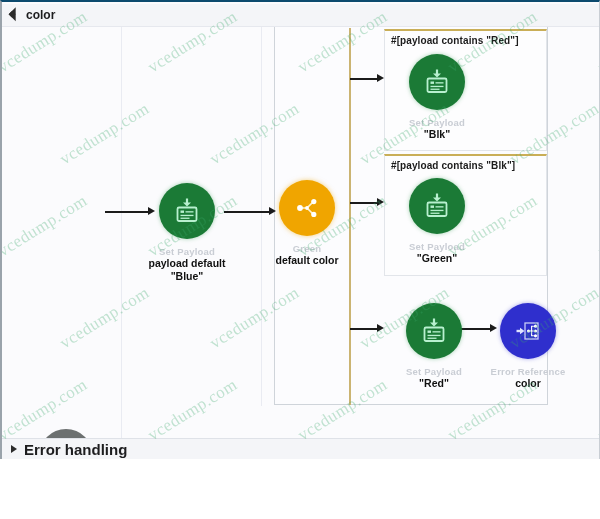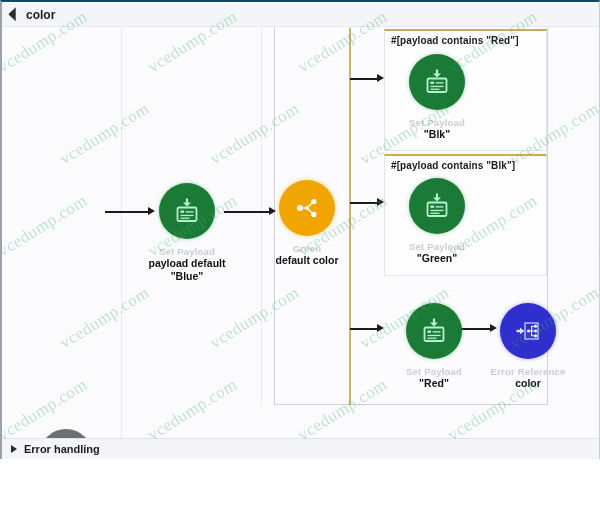--- a/index.html
+++ b/index.html
@@ -55,21 +55,21 @@
   #error-handling{
     position:absolute;left:0;bottom:0;width:598px;height:20px;
     background:#f4f5f8;border-top:1px solid #dfe2e8;
     display:flex;align-items:center;z-index:7;
   }
   #error-handling .tri{
     margin-left:9px;margin-right:7px;
     width:0;height:0;border-top:4px solid transparent;border-bottom:4px solid transparent;
     border-left:6px solid #2b2b2b;
   }
-  #error-handling .ttl{font-size:11px;font-weight:bold;color:#1d1d1f;}
+  #error-handling .ttl{font-size:15px;font-weight:bold;color:#1d1d1f;}
 
   
   .node{position:absolute;width:90px;text-align:center;z-index:5;}
   .circle{
     width:56px;height:56px;border-radius:50%;
     margin:0 auto;
     display:flex;align-items:center;justify-content:center;
     position:relative;
   }
   .circle.blue{background:#2f2fcd;box-shadow:0 0 4px rgba(70,70,210,.45);}

